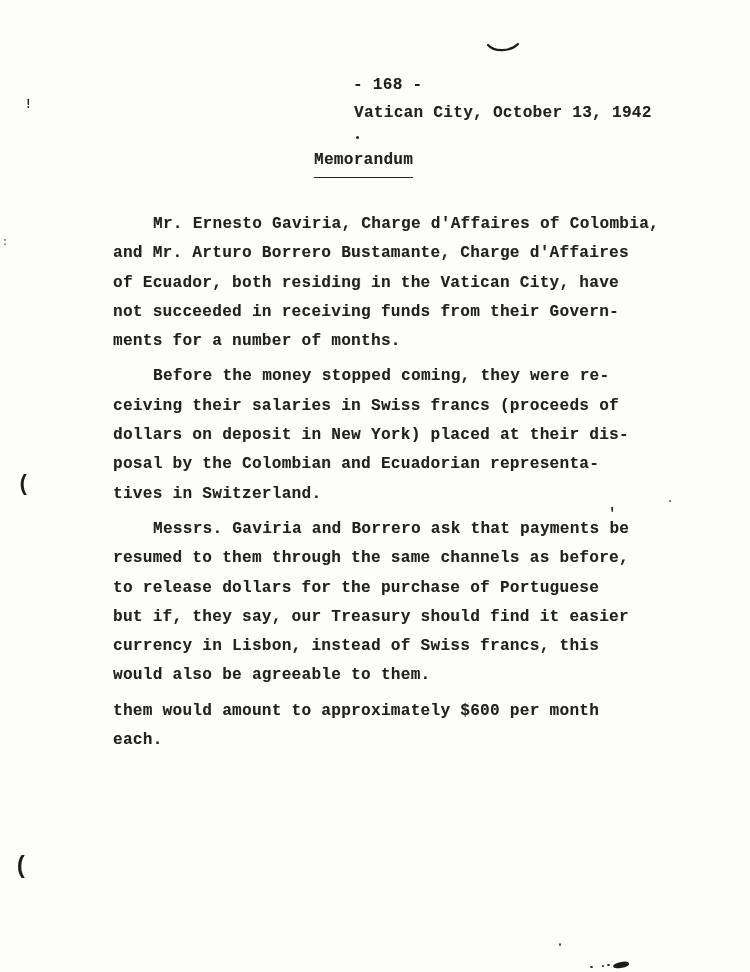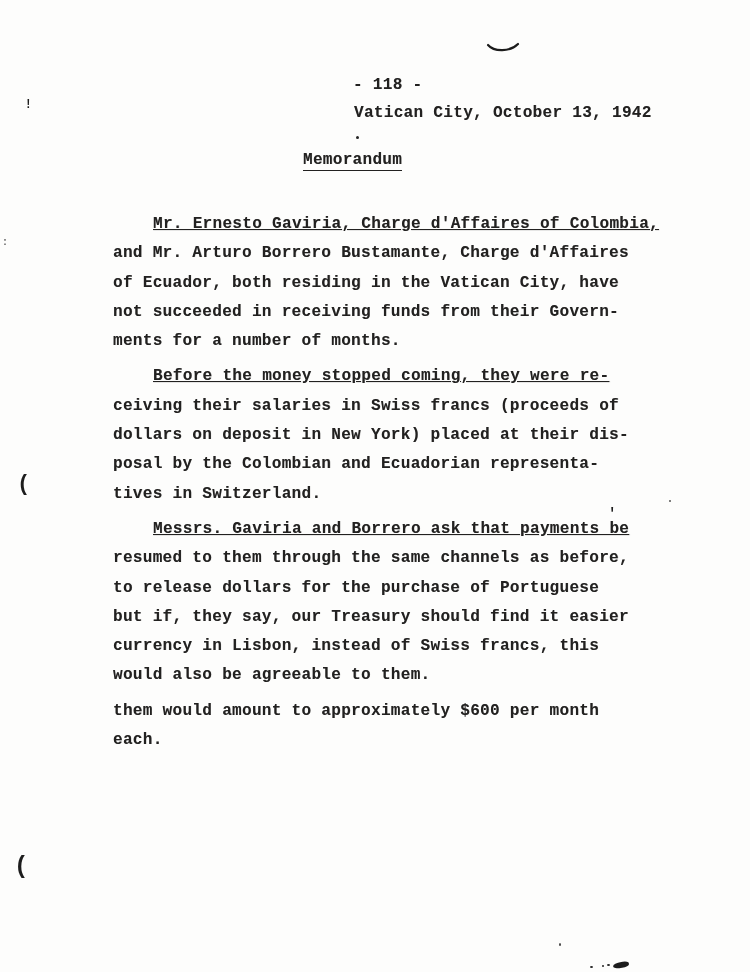--- a/index.html
+++ b/index.html
@@ -29,41 +29,40 @@
     top: 76px;
   }
   .dateline {
     position: absolute;
     left: 354px;
     top: 104px;
     font-family: Liberation Mono, monospace;
   }
   .memo-title {
     position: absolute;
-    left: 303px;
+    left: 314px;
     top: 151px;
     border-bottom: 1.6px solid #222120;
-    padding-bottom: 1px;
+    padding-bottom: 8px;
   }
   .body-text {
     position: absolute;
     left: 113px;
     top: 210px;
     width: 560px;
   }
   .para {
     margin: 0 0 6px 0;
   }
   .line {
     height: 29.3px;
     line-height: 29.3px;
   }
   .line.indent {
     text-indent: 40px;
-    text-decoration: underline;
   }
   
   .mark {
     position: absolute;
     font-family: "Liberation Mono", "DejaVu Sans Mono", monospace;
     color: #1d1d1d;
     line-height: 1;
   }
   .m-topleft   { left: 25px;  top: 100px; font-size: 11px; font-weight: bold; transform: scaleY(1.1); }
   .m-colon     { left: 2px;   top: 238px; font-size: 10px; color: #3a3a3a; }
@@ -111,21 +110,21 @@
   <span class="mark m-paren-low">(</span>
   <span class="mark m-apos">'</span>
   <span class="dot d1"></span>
   <span class="dot d2"></span>
   <span class="dot d3"></span>
   <span class="dot d4"></span>
   <span class="dot d5"></span>
   <span class="dot d6"></span>
   <span class="smudge"></span>
 
-  <div class="typed pageno">- 118 -</div>
+  <div class="typed pageno">- 168 -</div>
   <div class="typed dateline">Vatican City, October 13, 1942</div>
   <div class="typed memo-title">Memorandum</div>
 
   <div class="body-text">
 
     <div class="para">
       <div class="typed line indent">Mr. Ernesto Gaviria, Charge d'Affaires of Colombia,</div>
       <div class="typed line">and Mr. Arturo Borrero Bustamante, Charge d'Affaires</div>
       <div class="typed line">of Ecuador, both residing in the Vatican City, have</div>
       <div class="typed line">not succeeded in receiving funds from their Govern-</div>

